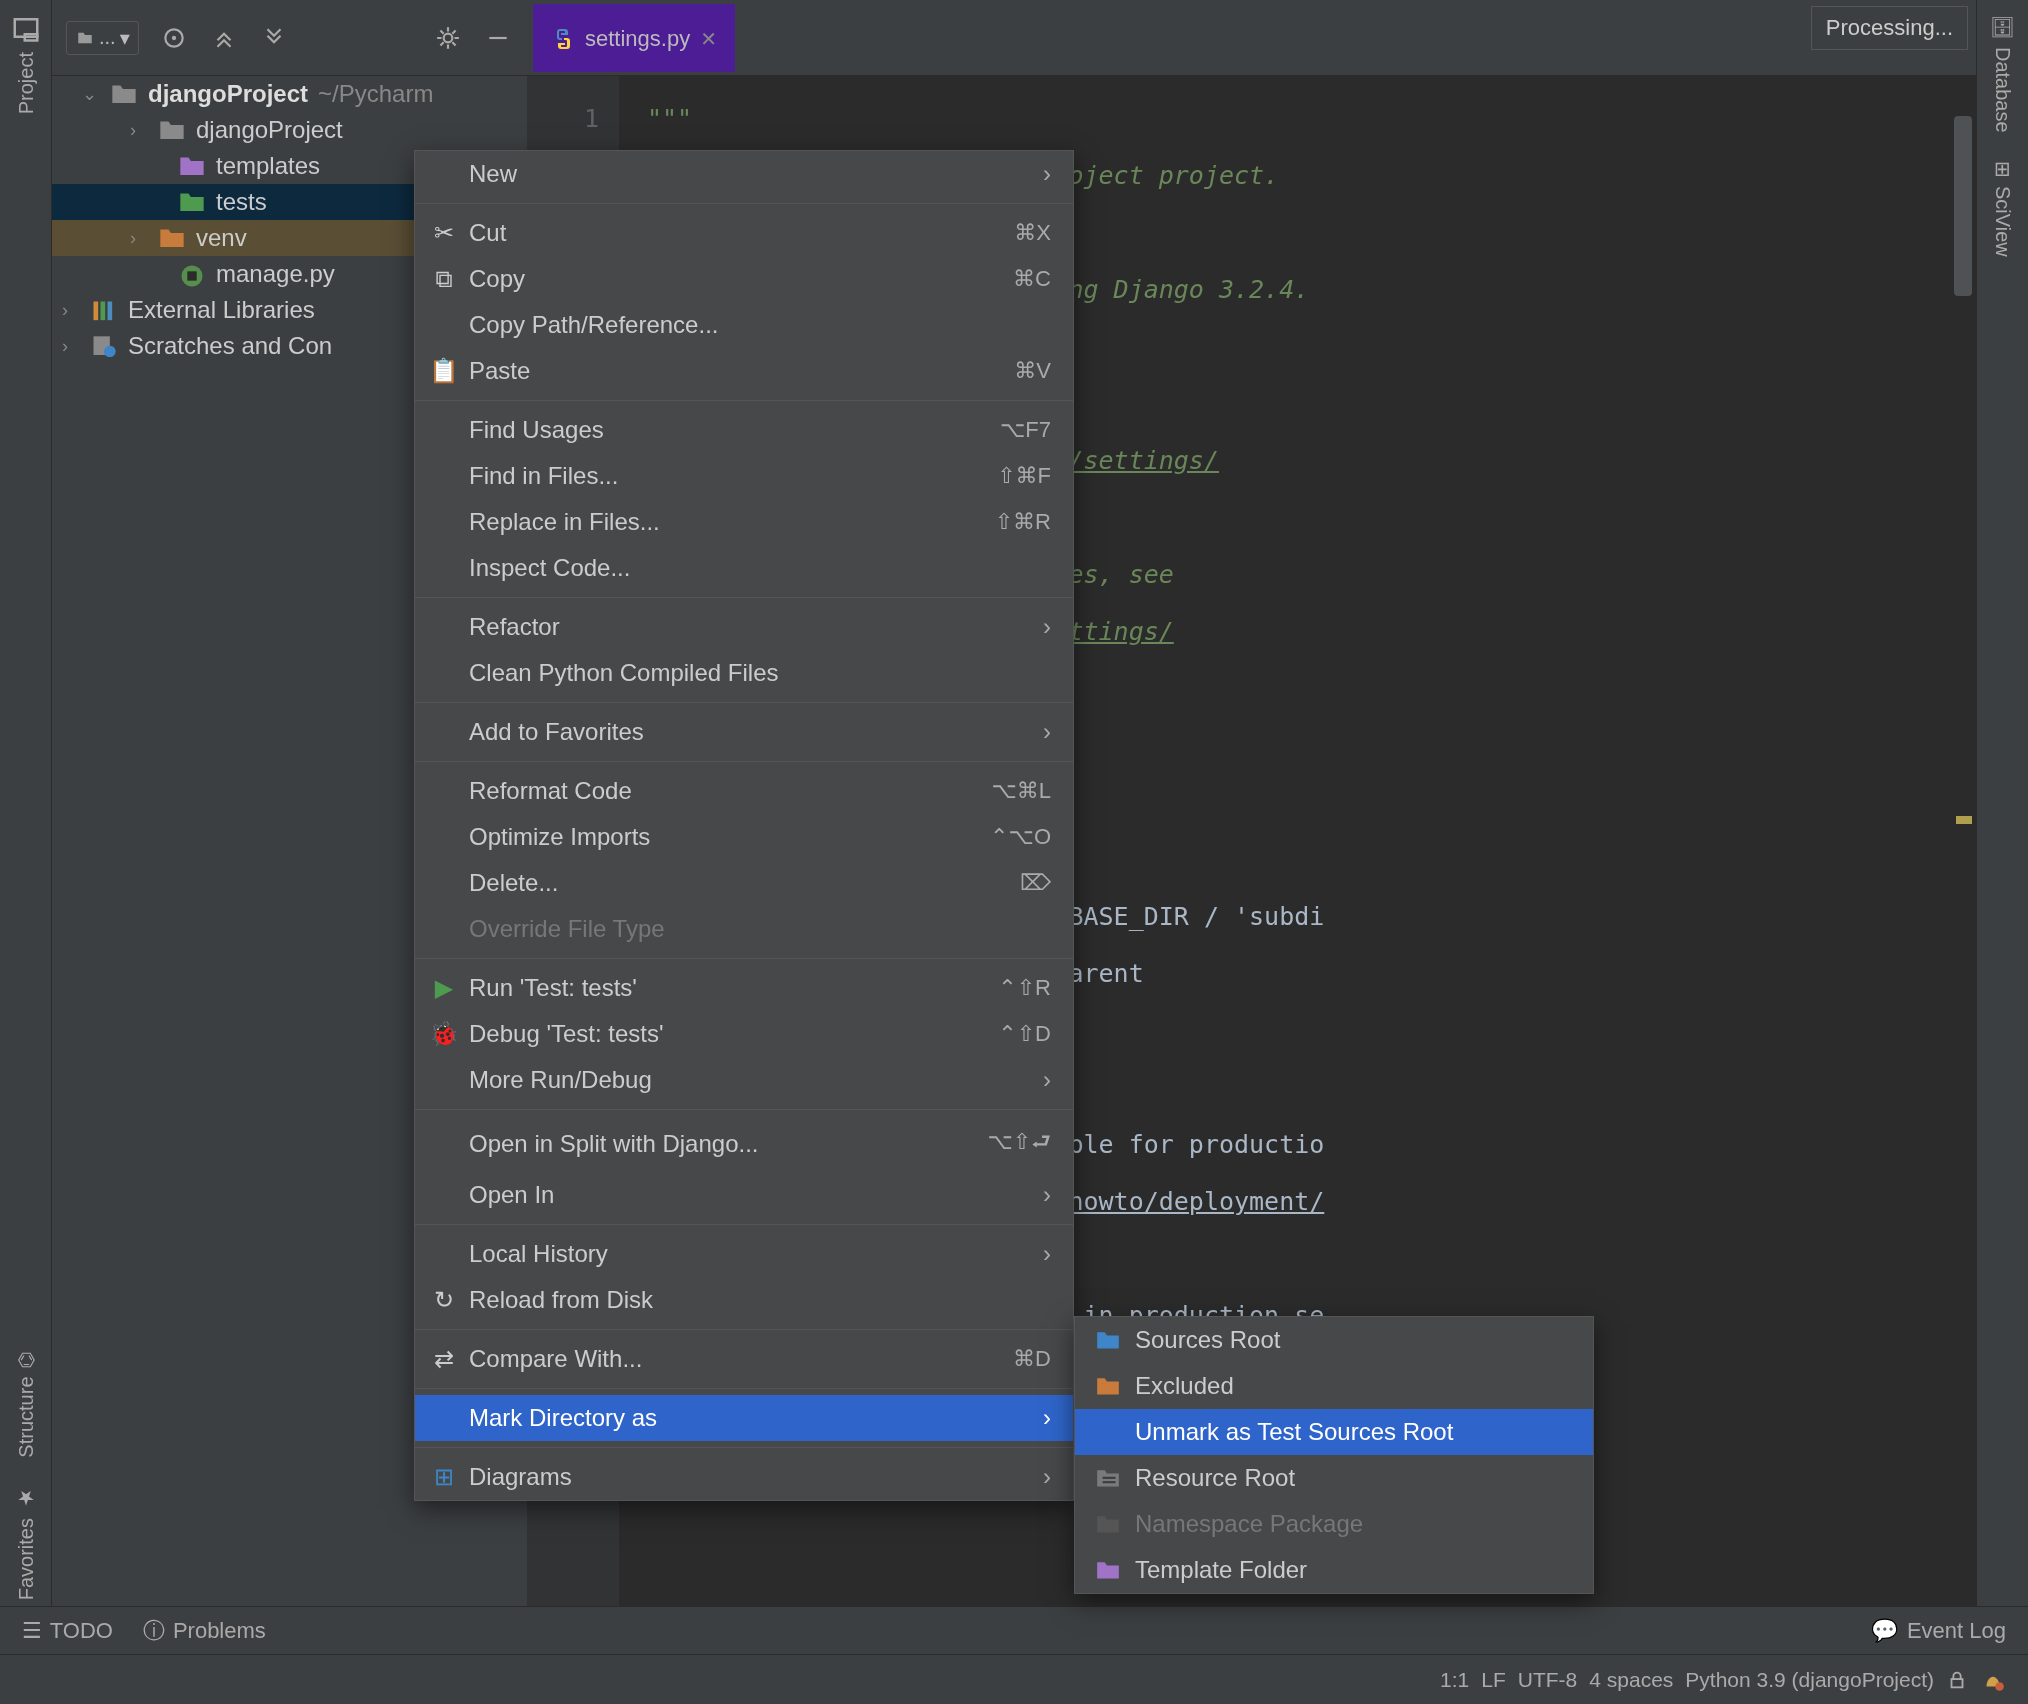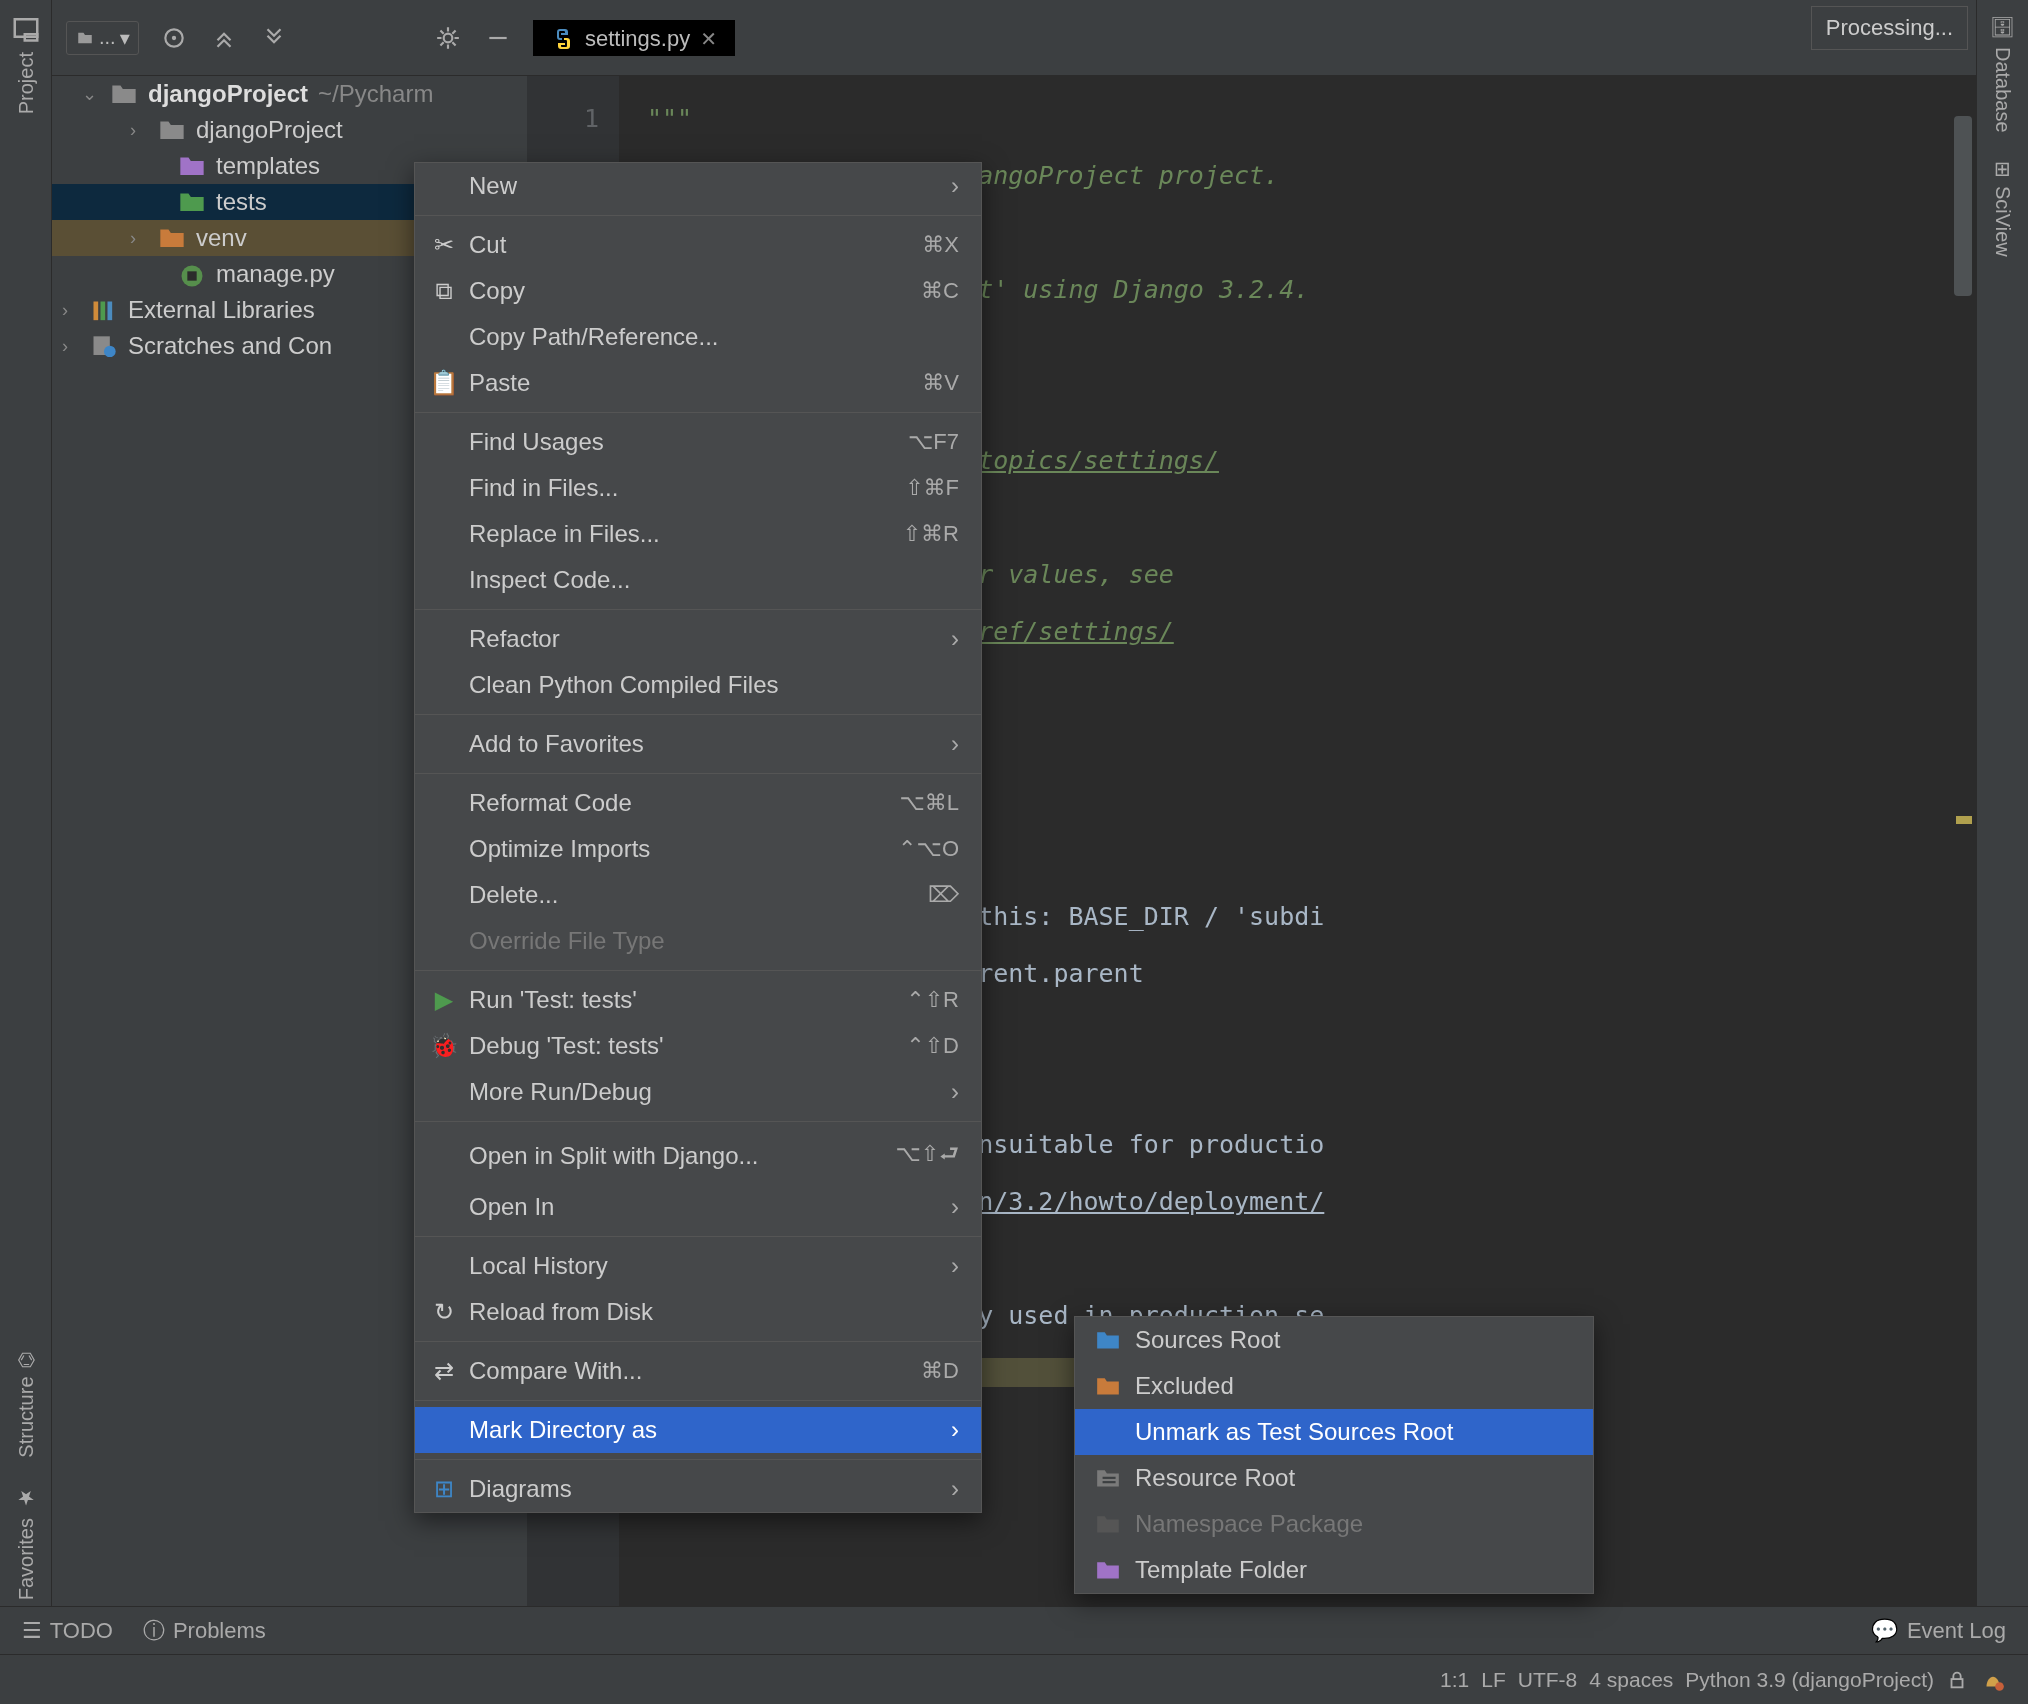--- a/index.html
+++ b/index.html
@@ -16,21 +16,21 @@
 .rail-spacer { flex:1; }
 
 .right-rail { grid-column:4; grid-row:1/5; background:#3c3f41; border-left:1px solid #2b2b2b; display:flex; flex-direction:column; align-items:center; }
 .right-rail .rail-tab { transform:none; }
 
 .project-toolbar { grid-column:2; grid-row:1; background:#3c3f41; border-bottom:1px solid #2b2b2b; display:flex; align-items:center; gap:20px; padding:0 14px; }
 .tb-ico { width:30px; height:30px; color:#aaa; cursor:pointer; display:flex; align-items:center; justify-content:center; }
 .tb-dropdown { display:flex; align-items:center; gap:4px; border:1px solid #555; padding:4px 8px; border-radius:3px; font-size:20px; }
 
 .editor-header { grid-column:3; grid-row:1; background:#3c3f41; border-bottom:1px solid #2b2b2b; display:flex; align-items:center; padding:0 0 0 6px; position:relative; }
-.editor-tab { background:#000000; padding:10px 18px; display:flex; align-items:center; gap:10px; font-size:22px; color:#bbb; border-top:2px solid transparent; height:36px; }
+.editor-tab { background:#4c1d95; padding:10px 18px; display:flex; align-items:center; gap:10px; font-size:22px; color:#bbb; border-top:2px solid transparent; height:68px; }
 .py-icon { width:24px; height:24px; }
 .close-x { color:#888; font-size:20px; }
 .processing { position:absolute; right:8px; top:50%; margin-top:-32px; background:#3c3f41; border:1px solid #555; padding:8px 14px; font-size:22px; color:#ccc; }
 
 .project-panel { grid-column:2; grid-row:2; background:#3c3f41; overflow:hidden; }
 .tree-row { display:flex; align-items:center; gap:10px; padding:4px 10px; font-size:24px; color:#ccc; white-space:nowrap; }
 .tree-arrow { width:18px; color:#888; font-size:18px; }
 .tree-icon { width:28px; height:24px; }
 .tree-row.sel { background:#0d293e; }
 .tree-row.sel-venv { background:#5a4f35; }
@@ -55,21 +55,21 @@
 
 .tool-bar { grid-column:1/5; grid-row:3; background:#3c3f41; border-top:1px solid #2b2b2b; display:flex; align-items:center; gap:30px; padding:0 22px; font-size:22px; color:#aaa; }
 .tool-item { display:flex; align-items:center; gap:8px; cursor:pointer; }
 .tool-spacer { flex:1; }
 
 .status-bar { grid-column:1/5; grid-row:4; background:#3c3f41; border-top:1px solid #2b2b2b; display:flex; align-items:center; padding:0 22px; font-size:21px; color:#aaa; gap:12px; }
 .status-spacer { flex:1; }
 .status-item { cursor:pointer; }
 .lock-ico { width:22px; height:22px; }
 
-.ctx-menu { position:absolute; left:414px; top:162px; width:568px; background:#46484a; border:1px solid #555; box-shadow:0 8px 24px rgba(0,0,0,.5); font-size:24px; z-index:50; }
+.ctx-menu { position:absolute; left:414px; top:150px; width:660px; background:#46484a; border:1px solid #555; box-shadow:0 8px 24px rgba(0,0,0,.5); font-size:24px; z-index:50; }
 .ctx-item { display:flex; align-items:center; padding:9px 22px 9px 54px; color:#ccc; cursor:pointer; position:relative; }
 .ctx-item.disabled { color:#777; }
 .ctx-item.hilite { background:#2f65ca; color:#fff; }
 .ctx-sep { height:1px; background:#555; margin:6px 0; }
 .ctx-icon { position:absolute; left:16px; width:26px; height:26px; display:flex; align-items:center; justify-content:center; }
 .ctx-shortcut { margin-left:auto; color:#aaa; font-size:22px; }
 .ctx-arrow { margin-left:auto; color:#aaa; }
 .ctx-item.hilite .ctx-shortcut,.ctx-item.hilite .ctx-arrow{color:#fff;}
 
 .sub-menu { position:absolute; left:1074px; top:1302px; width:520px; background:#46484a; border:1px solid #555; box-shadow:0 8px 24px rgba(0,0,0,.5); font-size:24px; z-index:60;margin-top:14px; }

